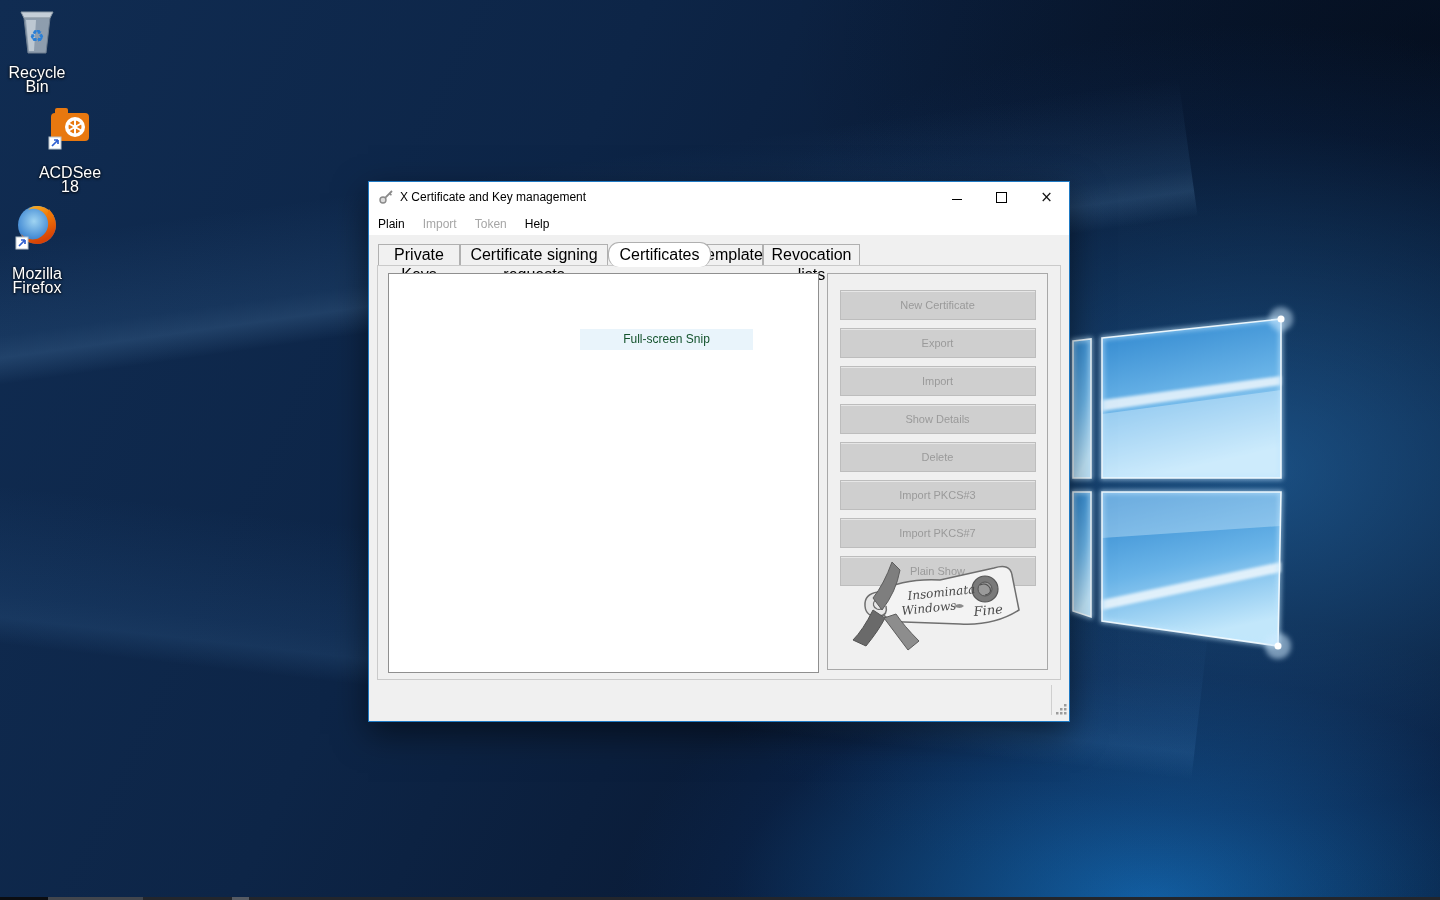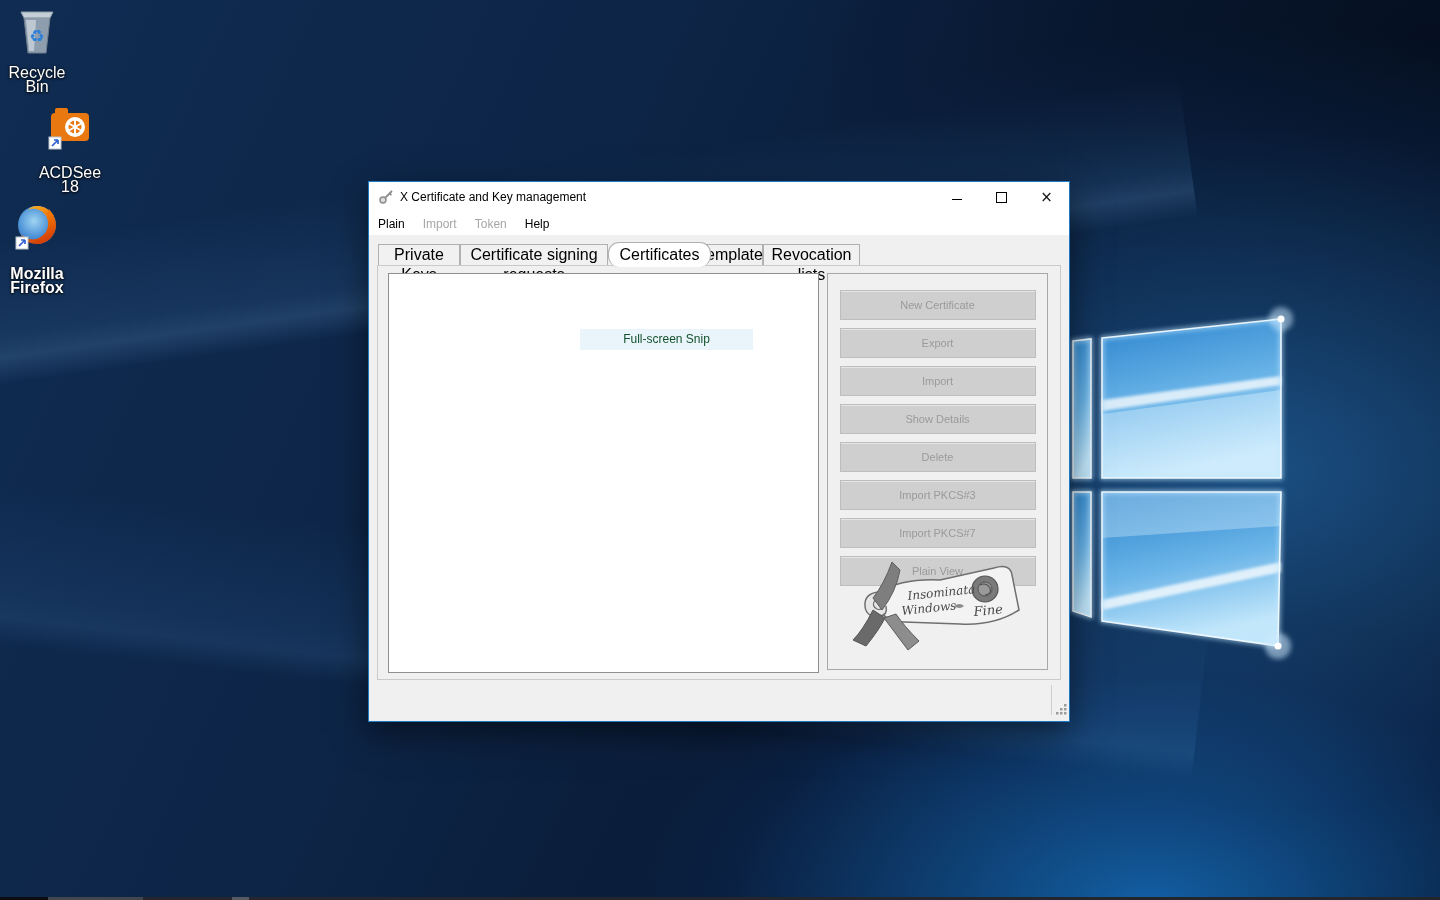--- a/index.html
+++ b/index.html
@@ -132,21 +132,21 @@
         <line x1="22" y1="19" x2="36" y2="27"></line>
         <line x1="22" y1="27" x2="36" y2="19"></line>
       </g>
       <circle cx="29" cy="23" r="2.2" fill="#ffffff"></circle>
       <rect x="3" y="33" width="12" height="12" fill="#ffffff" stroke="#b9c3cc" stroke-width="1"></rect>
       <path d="M6 42 L12 36 M12 36 h-4 M12 36 v4" stroke="#2f5fd0" stroke-width="1.7" fill="none"></path>
     </svg>
     <div class="dlabel">ACDSee 18</div>
   </div>
 
-  <div class="dicon" style="top:201px;font-weight:bold;">
+  <div class="dicon" style="top:201px;">
     <svg width="50" height="56" viewBox="0 0 50 56">
       <defs>
         <radialGradient id="ffGlobe" cx="0.42" cy="0.4" r="0.7">
           <stop offset="0" stop-color="#9fd4f2"></stop>
             <stop offset="0.6" stop-color="#4a90d6"></stop>
             <stop offset="1" stop-color="#2a5ea8"></stop>
         </radialGradient>
         <linearGradient id="ffFox" x1="0" y1="0" x2="0.4" y2="1">
           <stop offset="0" stop-color="#f9bc2d"></stop>
             <stop offset="0.5" stop-color="#f07607"></stop>
@@ -204,21 +204,21 @@
       <div class="listbox"></div>
 
       <div class="sidepanel">
         <button class="side-btn">New Certificate</button>
         <button class="side-btn">Export</button>
         <button class="side-btn">Import</button>
         <button class="side-btn">Show Details</button>
         <button class="side-btn">Delete</button>
         <button class="side-btn">Import PKCS#3</button>
         <button class="side-btn">Import PKCS#7</button>
-        <button class="side-btn">Plain View</button>
+        <button class="side-btn">Plain Show</button>
 
         <svg class="xcalogo" width="190" height="106" viewBox="0 0 190 106">
 
           <path d="M36,34 Q62,20 98,22 L152,10 Q168,5 170,17 L177,52 Q152,68 118,66 L62,64 Q42,64 38,50 Z" fill="#f3f3f3" stroke="#6f6f6f" stroke-width="1.5"></path>
 
           <path d="M36,34 Q22,36 23,48 Q24,60 38,58 Q46,57 44,48" fill="#e7e7e7" stroke="#6f6f6f" stroke-width="1.5"></path>
           <path d="M33,42 Q29,48 35,51 Q40,53 40,47" fill="none" stroke="#6f6f6f" stroke-width="1.2"></path>
 
           <path d="M50,4 Q42,26 31,40 L40,52 Q54,34 58,12 Z" fill="#7e7e7e" stroke="#5c5c5c" stroke-width="1"></path>
           <path d="M31,52 Q21,72 11,82 L24,88 Q37,72 43,60 Z" fill="#6a6a6a" stroke="#535353" stroke-width="1"></path>

